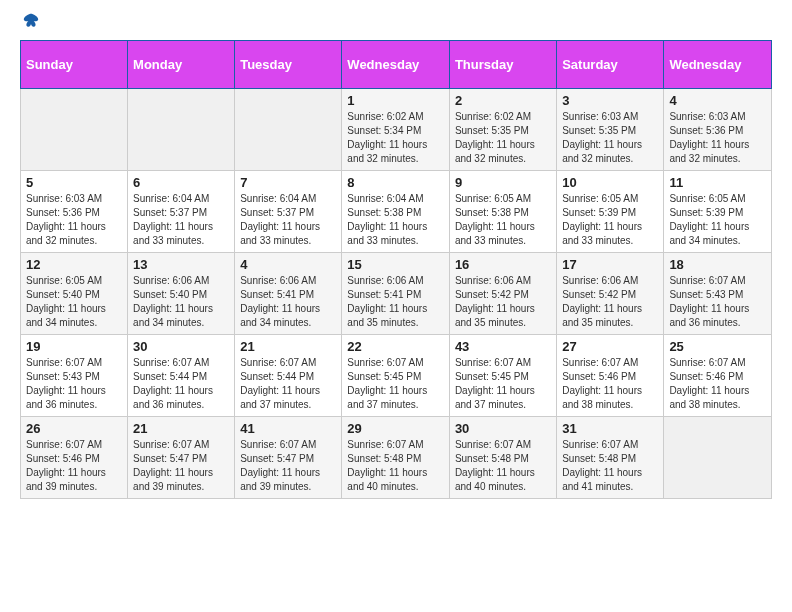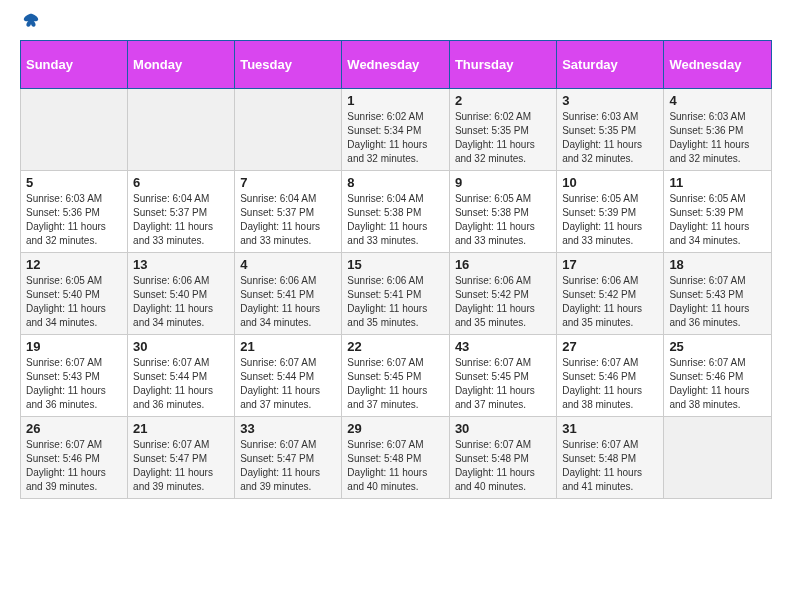--- a/index.html
+++ b/index.html
@@ -241,21 +241,21 @@
         <tr>
           <td>
             <span class="day-num">26</span>
             <div class="day-info">Sunrise: 6:07 AM<br>Sunset: 5:46 PM<br>Daylight: 11 hours and 39 minutes.</div>
           </td>
           <td>
             <span class="day-num">21</span>
             <div class="day-info">Sunrise: 6:07 AM<br>Sunset: 5:47 PM<br>Daylight: 11 hours and 39 minutes.</div>
           </td>
           <td>
-            <span class="day-num">33</span>
+            <span class="day-num">41</span>
             <div class="day-info">Sunrise: 6:07 AM<br>Sunset: 5:47 PM<br>Daylight: 11 hours and 39 minutes.</div>
           </td>
           <td>
             <span class="day-num">29</span>
             <div class="day-info">Sunrise: 6:07 AM<br>Sunset: 5:48 PM<br>Daylight: 11 hours and 40 minutes.</div>
           </td>
           <td>
             <span class="day-num">30</span>
             <div class="day-info">Sunrise: 6:07 AM<br>Sunset: 5:48 PM<br>Daylight: 11 hours and 40 minutes.</div>
           </td>

